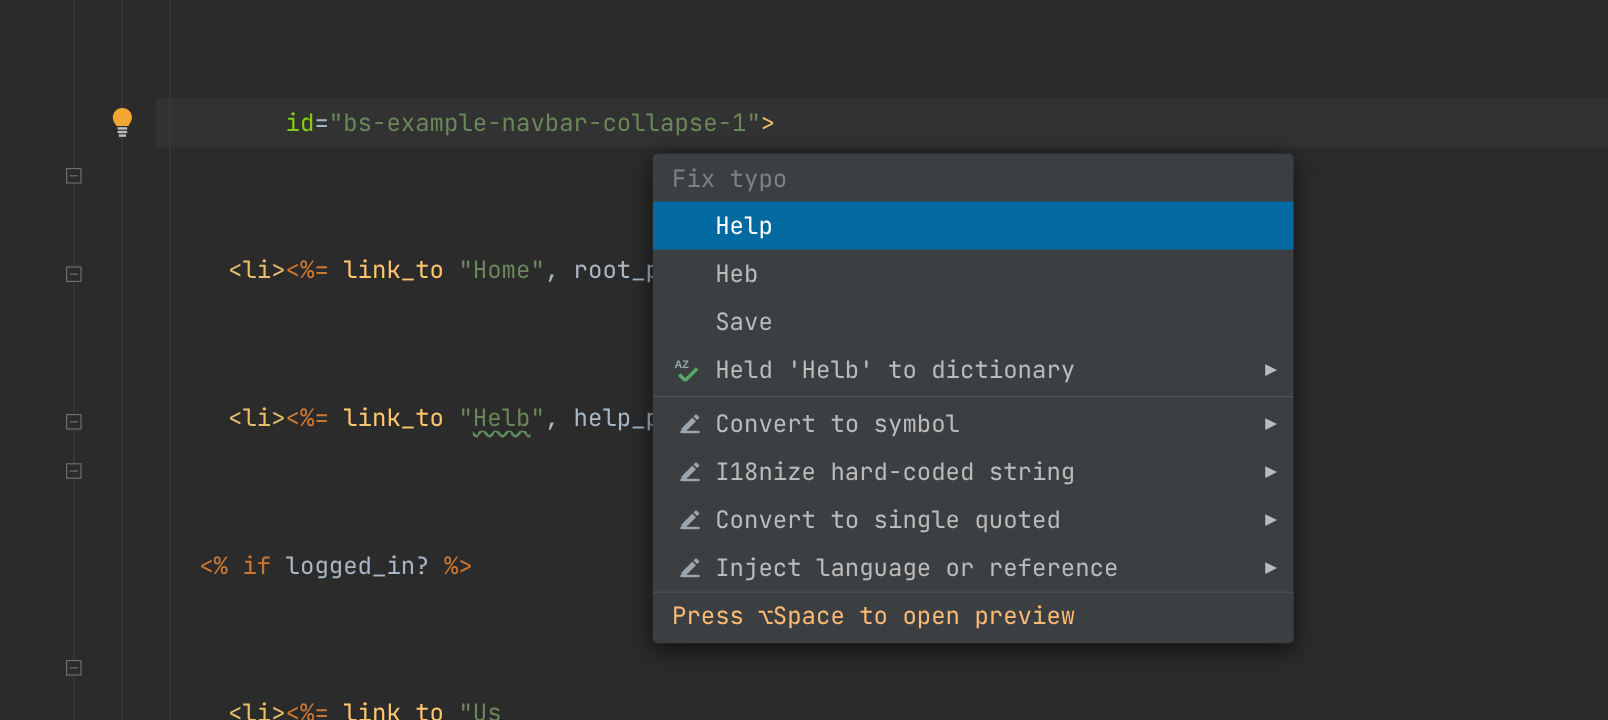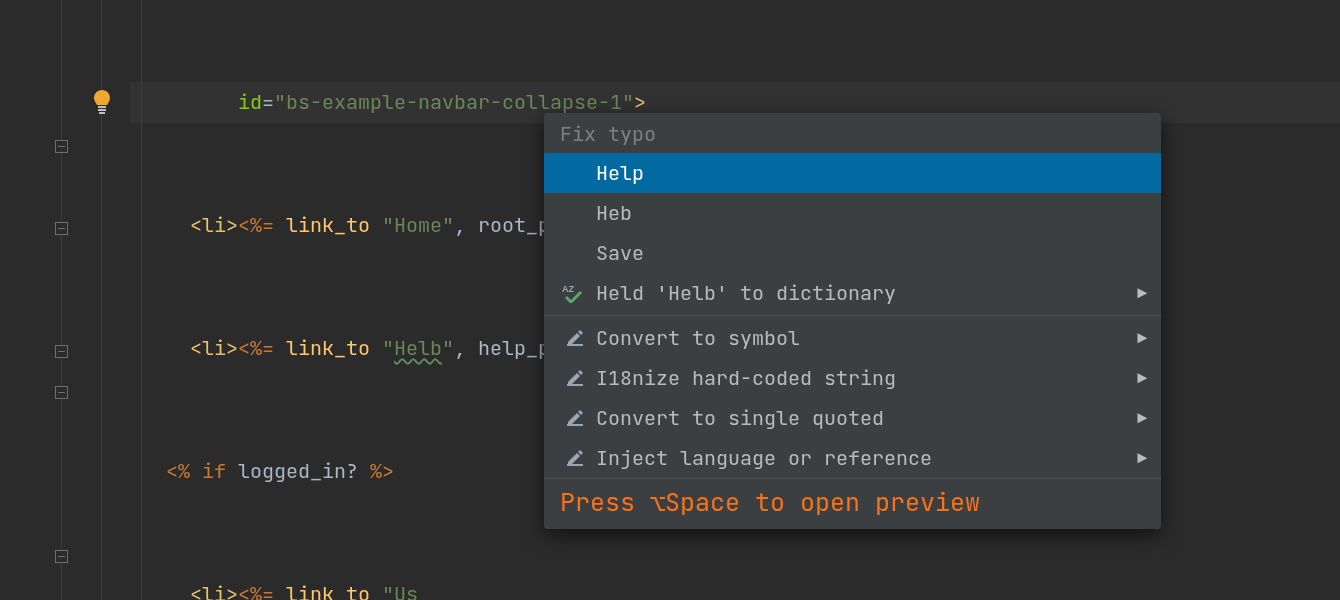--- a/index.html
+++ b/index.html
@@ -90,22 +90,22 @@
   .attr { color: #84cc16; }
   .typo {
     text-decoration: underline wavy #5e8c5e;
     text-decoration-skip-ink: none;
     text-underline-offset: 3px;
   }
 
   .popup {
     position: absolute;
     left: 544px;
-    top: 113px;
-    width: 617px;
+    top: 128px;
+    width: 534px;
     background: #3c3f41;
     box-shadow: 0 6px 20px rgba(0,0,0,0.6);
     border-radius: 4px;
     font-size: 20px;
     color: #bbbbbb;
     z-index: 50;
     overflow: hidden;
   }
   .popup-header {
     padding: 8px 16px 6px 16px;
@@ -135,22 +135,22 @@
     color: #bbbbbb;
     font-size: 16px;
   }
   .popup-sep {
     height: 1px;
     background: #515151;
     margin: 2px 0;
   }
   .popup-hint {
     padding: 6px 16px 10px 16px;
-    color: #f97316;
-    font-size: 25px;
+    color: #fdba74;
+    font-size: 20px;
     border-top: 1px solid #515151;
     background: #3c3f41;
   }
   .az-check {
     position: relative;
     width: 22px; height: 20px;
   }
   .pencil-icon {
     width: 18px; height: 18px;
   }

